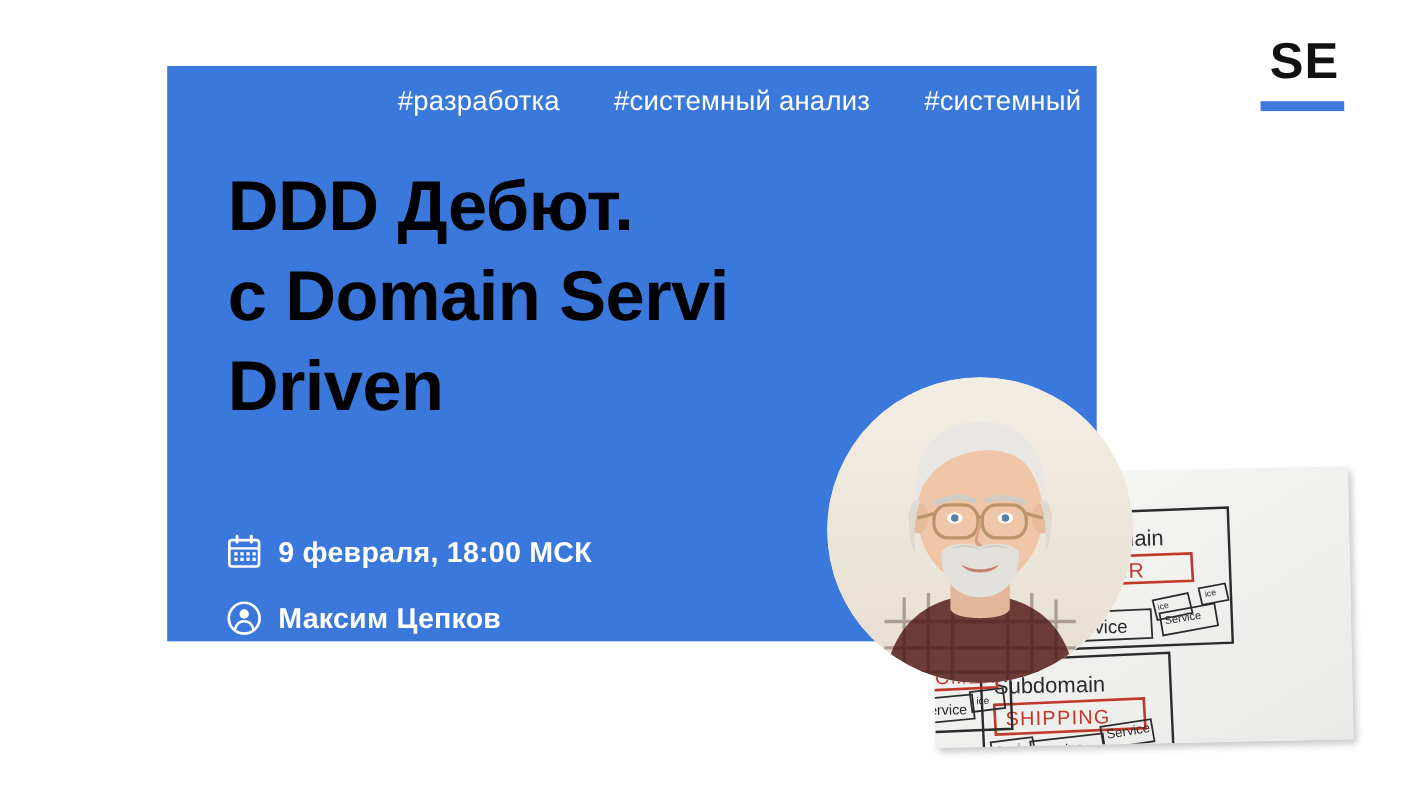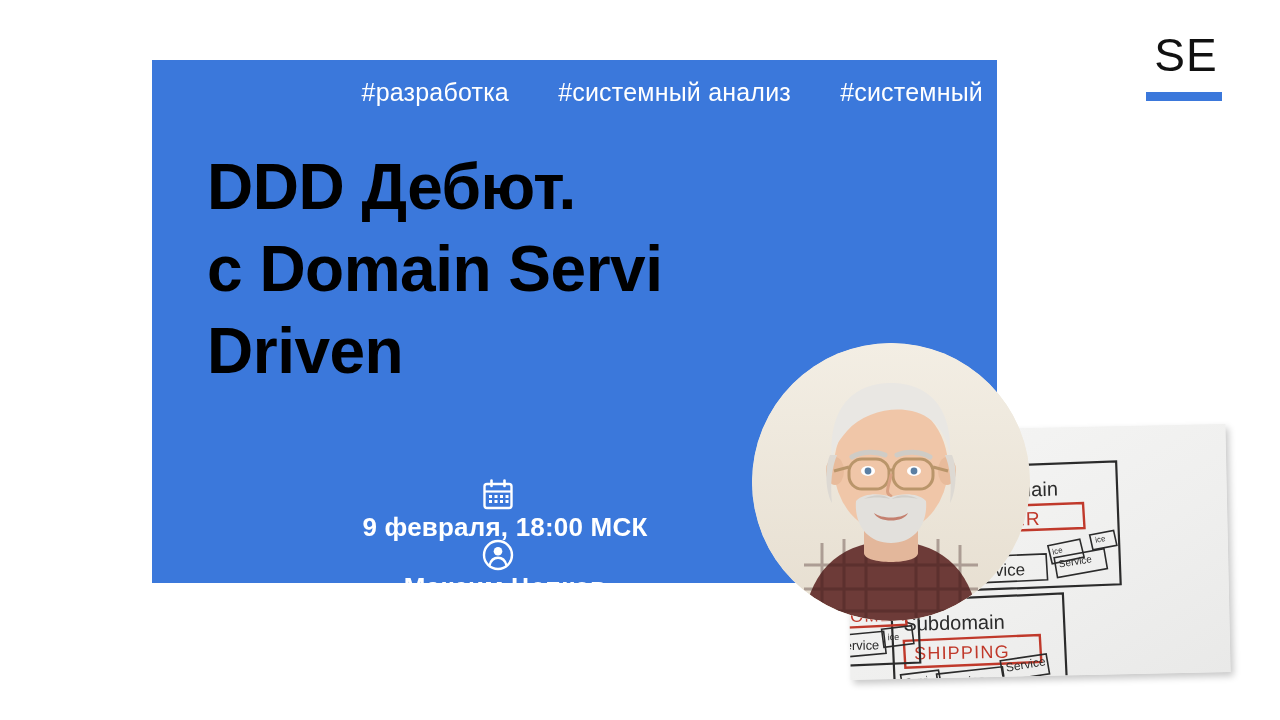--- a/index.html
+++ b/index.html
@@ -28,21 +28,21 @@
   .logo-block {
     position: absolute;
     left: 1146px;
     top: 28px;
     width: 80px;
     text-align: center;
   }
   .logo-text {
     font-family: "Liberation Sans", sans-serif;
     font-size: 46px;
-    font-weight: 400;
+    font-weight: 700;
     letter-spacing: 1px;
     color: #111111;
     line-height: 54px;
   }
   .logo-bar {
     margin-top: 10px;
     width: 76px;
     height: 9px;
     background: #3b78db;
   }
@@ -87,21 +87,20 @@
     position: absolute;
     left: 53px;
     top: 418px;
     width: 600px;
   }
   .meta-row {
     display: flex;
     align-items: center;
     height: 48px;
     color: #ffffff;
-    flex-direction: column;
   }
   .meta-row + .meta-row { margin-top: 12px; align-items: center; }
   .meta-icon {
     width: 34px;
     height: 34px;
     flex: 0 0 34px;
     margin-right: 14px;
     display: block;
   }
   .meta-text {

